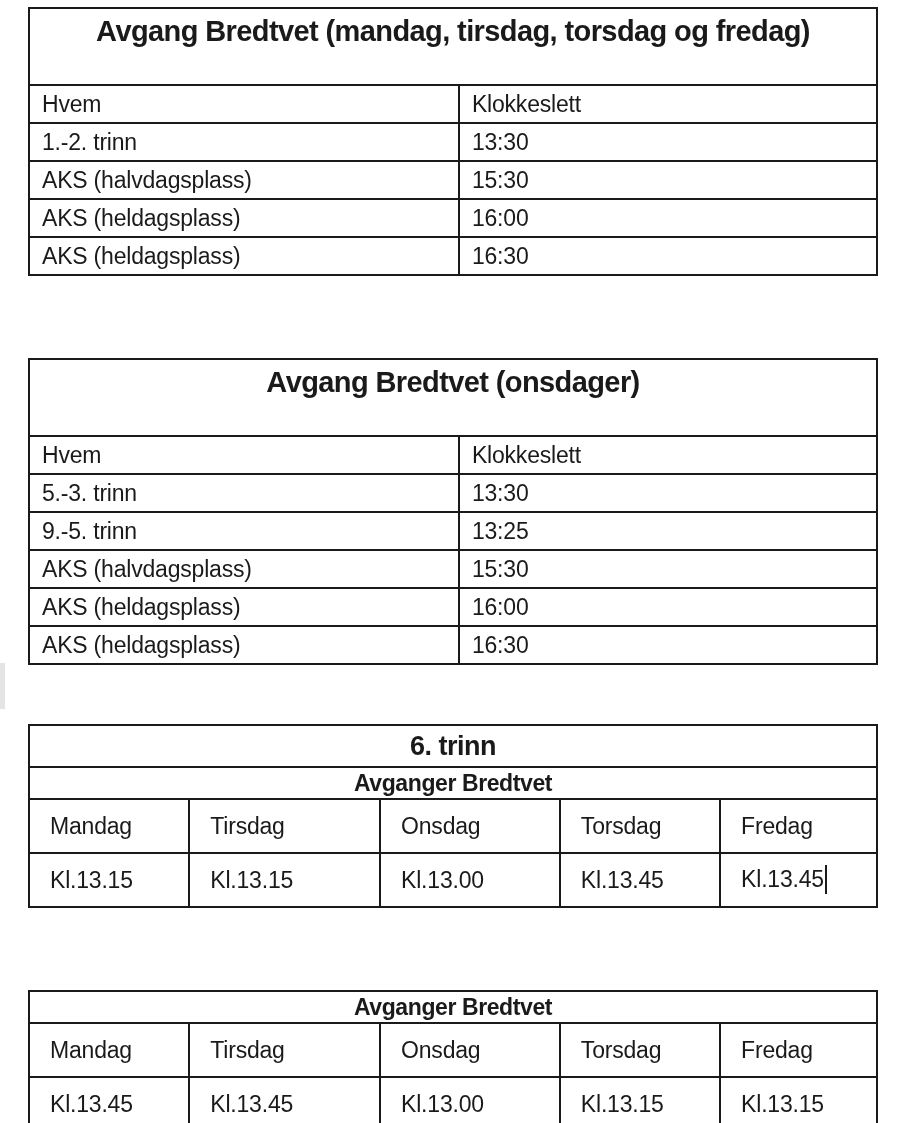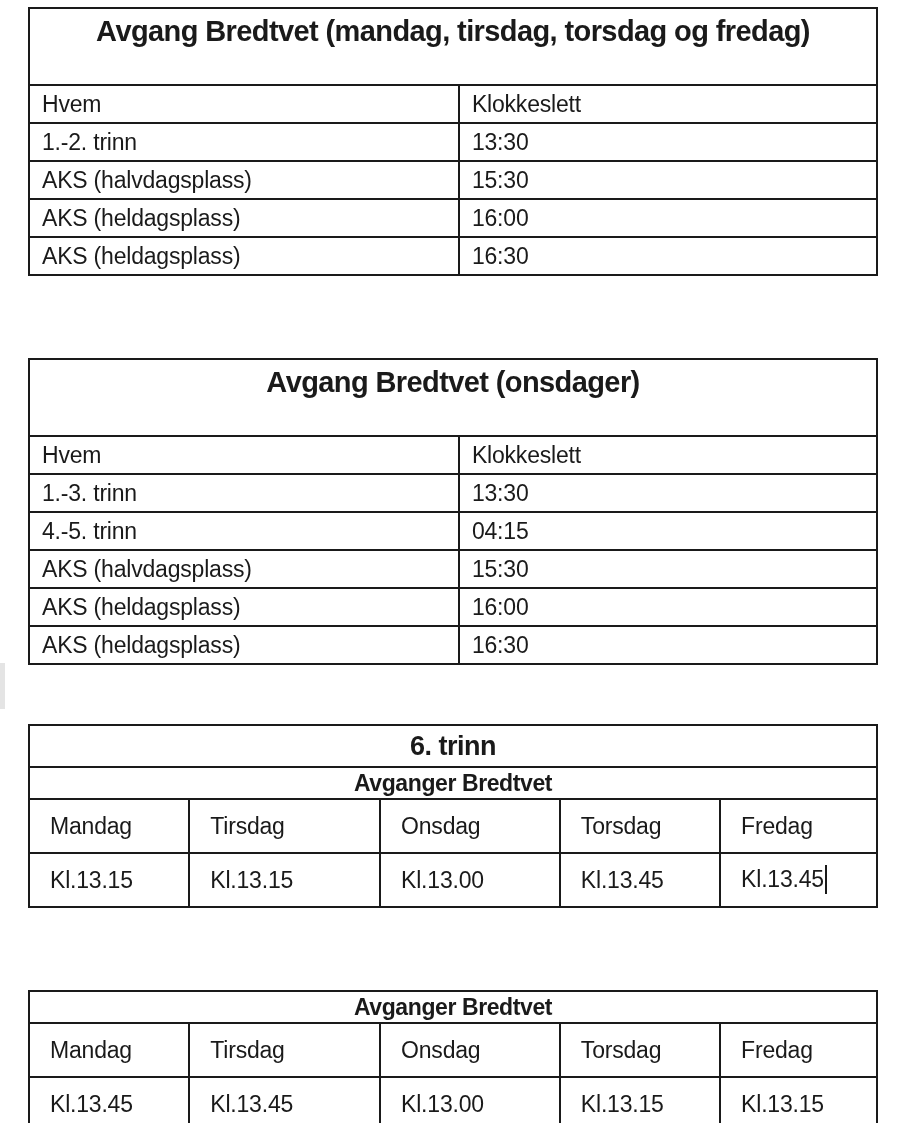--- a/index.html
+++ b/index.html
@@ -135,26 +135,26 @@
       </colgroup>
     <tbody>
         <tr>
       <td colspan="2" class="big-title-cell">Avgang Bredtvet (onsdager)</td>
     </tr>
     <tr>
       <td>Hvem</td>
       <td>Klokkeslett</td>
     </tr>
     <tr>
-      <td>1.-3. trinn</td>
+      <td>5.-3. trinn</td>
       <td>13:30</td>
     </tr>
     <tr>
-      <td>4.-5. trinn</td>
-      <td>04:15</td>
+      <td>9.-5. trinn</td>
+      <td>13:25</td>
     </tr>
     <tr>
       <td>AKS (halvdagsplass)</td>
       <td>15:30</td>
     </tr>
     <tr>
       <td>AKS (heldagsplass)</td>
       <td>16:00</td>
     </tr>
     <tr>

